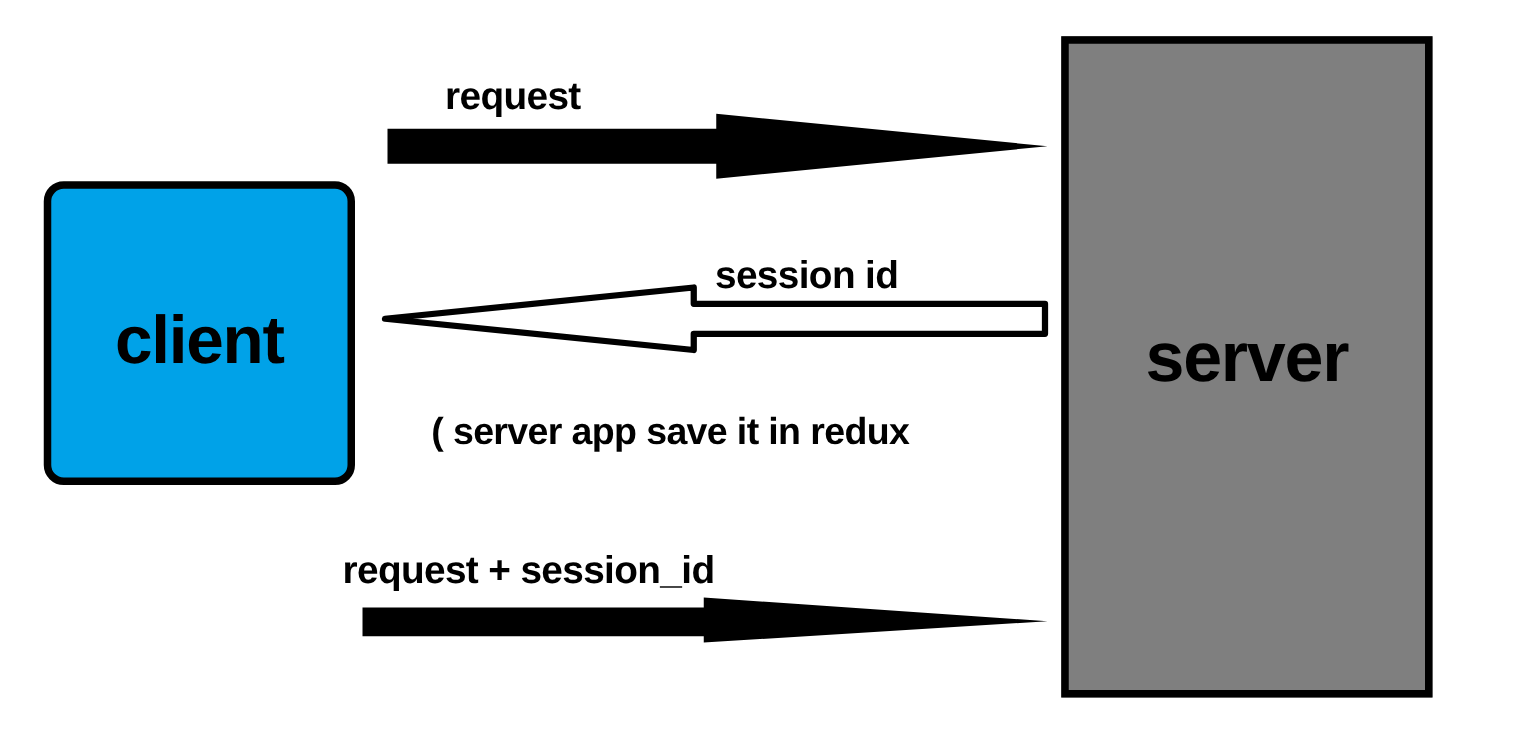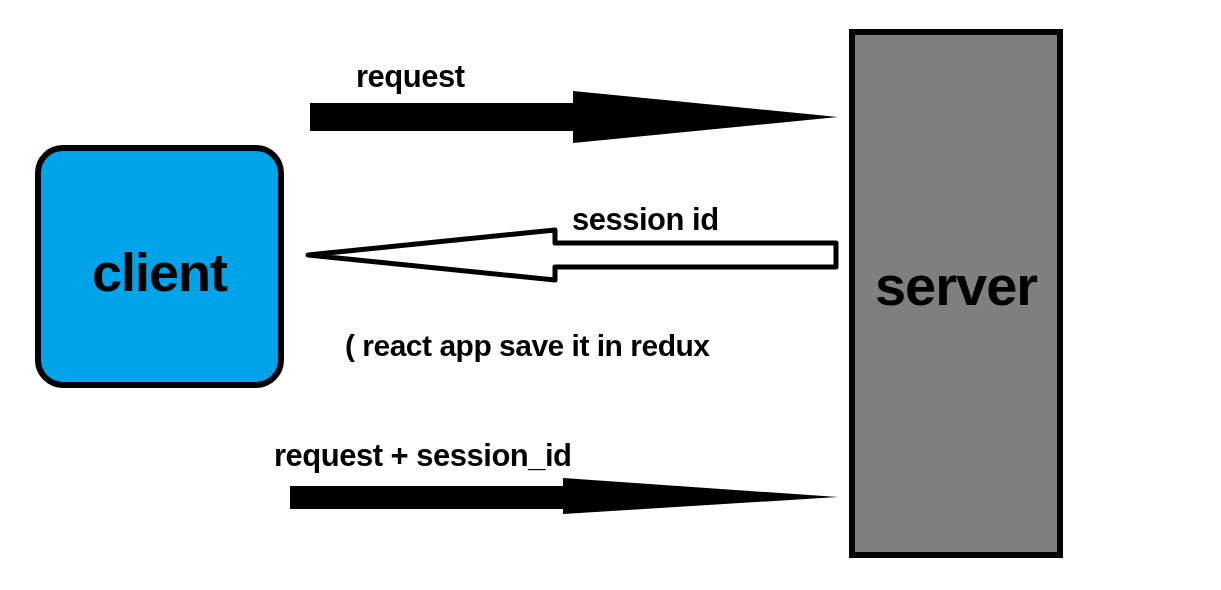--- a/index.html
+++ b/index.html
@@ -19,28 +19,28 @@
     align-items: center;
     justify-content: center;
     font-weight: 700;
     color: #000;
   }
   .client-box {
     left: 35px; top: 145px;
     width: 249px; height: 243px;
     background: #00a2e8;
     border: 6px solid #000;
-    border-radius: 28px;
+    border-radius: 16px;
     font-size: 54px;
     padding-top: 10px;
     letter-spacing: -1px;
   }
   .server-box {
     left: 849px; top: 29px;
-    width: 214px; height: 529px;
+    width: 297px; height: 529px;
     background: #7f7f7f;
     border: 6px solid #000;
     font-size: 56px;
     padding-bottom: 16px;
     letter-spacing: -1px;
   }
   .arrow-layer {
     position: absolute;
     left: 0; top: 0;
   }
@@ -82,18 +82,18 @@
 
   <div class="node server-box">
     <span>server</span>
   </div>
 
   <div class="lbl lbl-session-id">session id</div>
 
   <div class="lbl lbl-request">request</div>
 
   <div class="note">
-    <div>( react app save it in redux</div>
+    <div>( server app save it in redux</div>
   </div>
 
   <div class="lbl lbl-req-sess">request + session_id</div>
 
 </div>
 
 </body></html>

